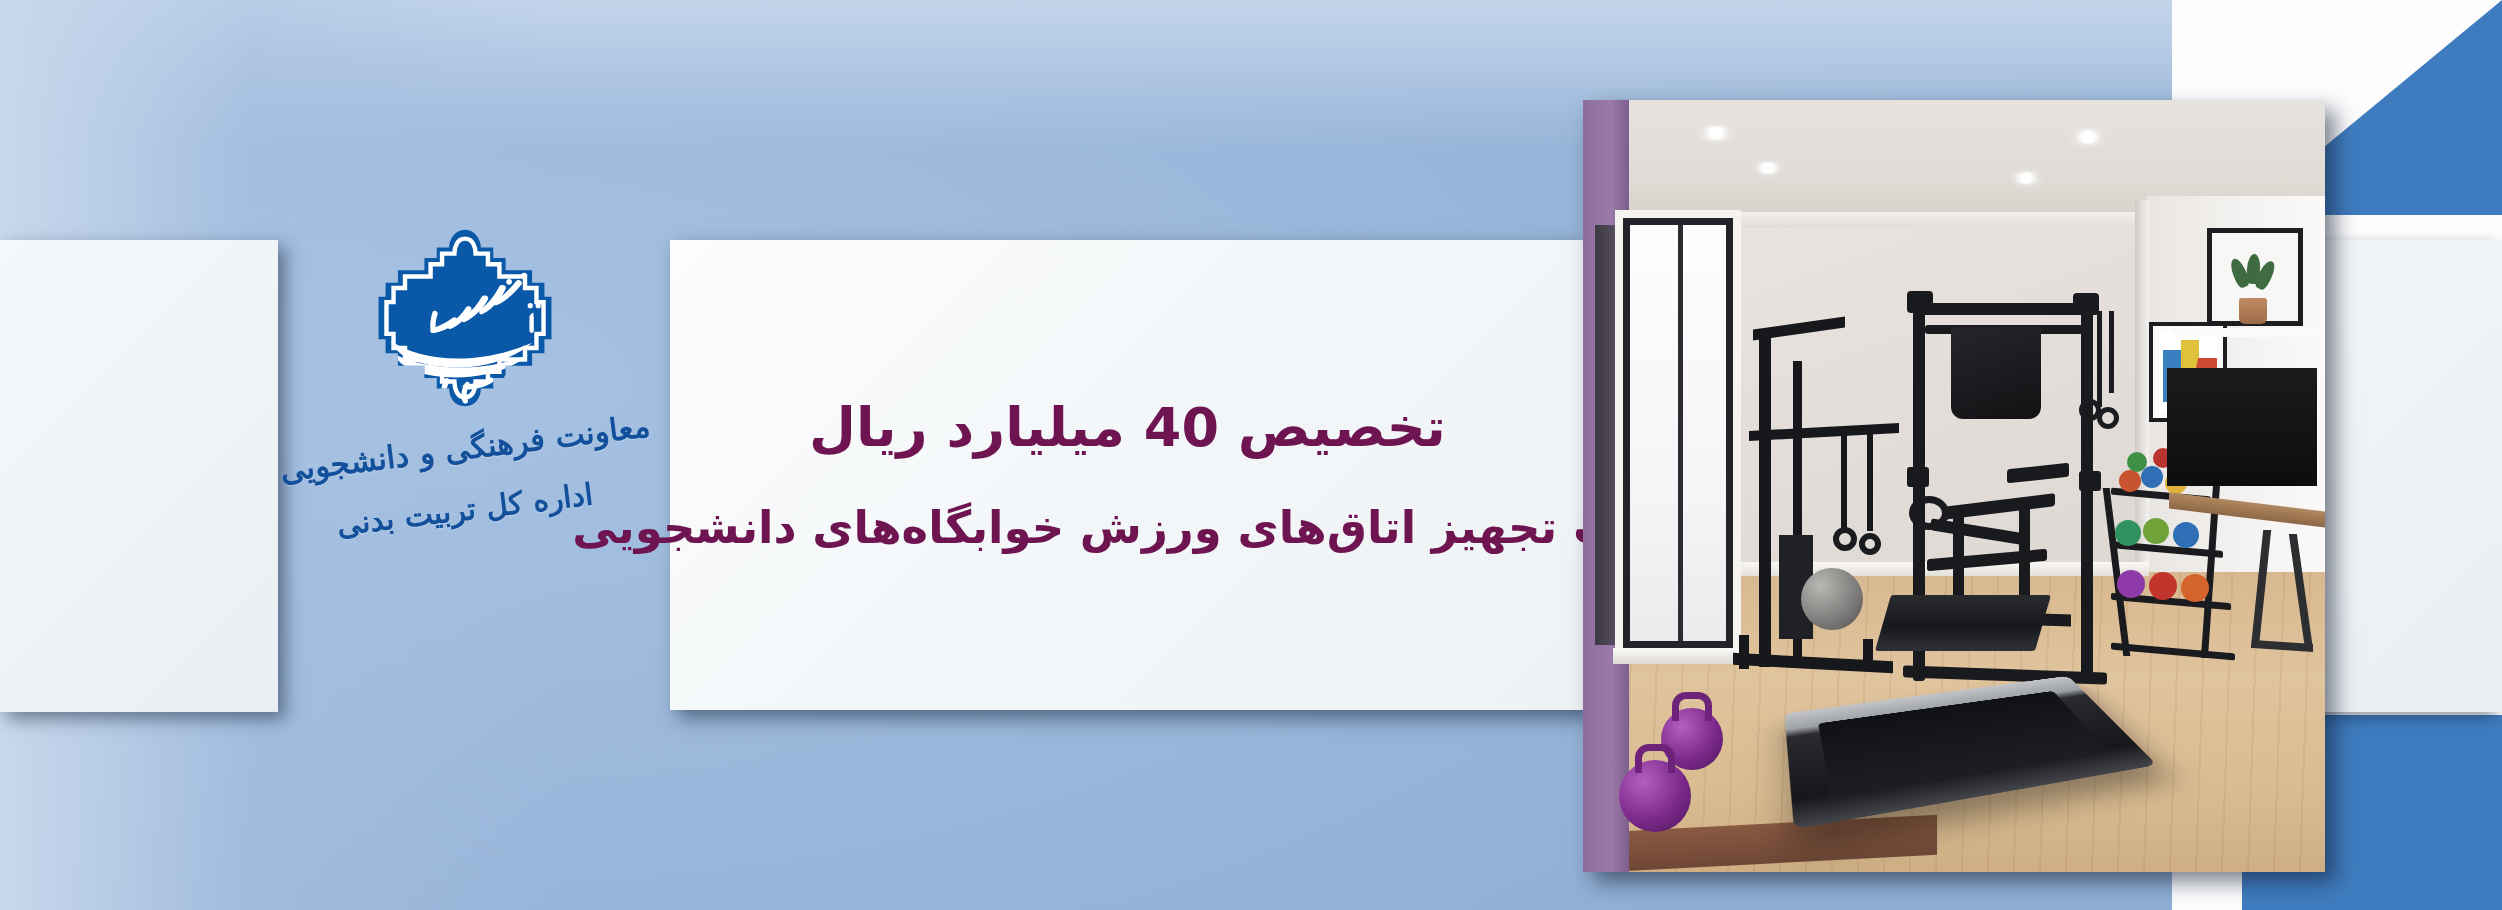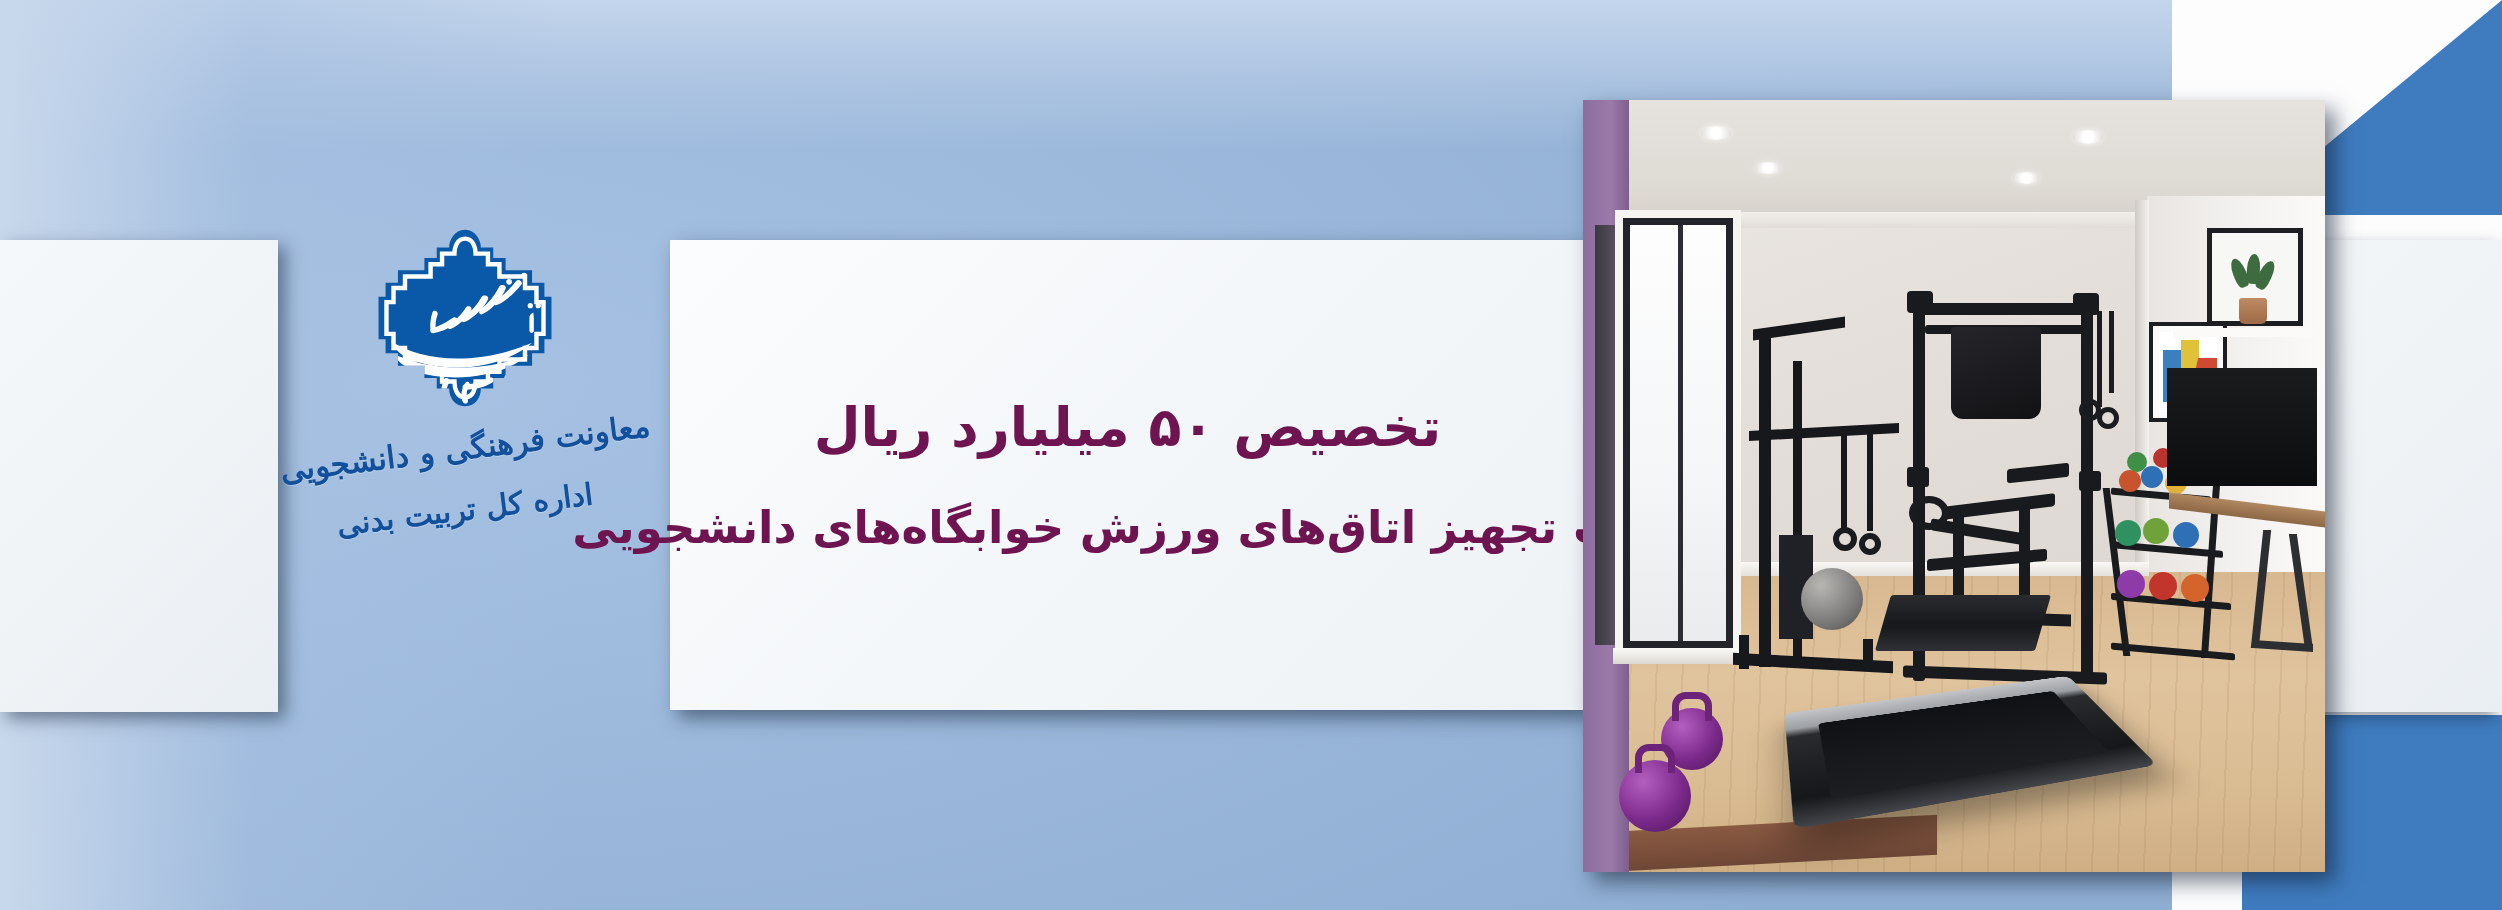--- a/index.html
+++ b/index.html
@@ -399,21 +399,21 @@
       </svg>
     </div>
 
     <div class="org-lines">
       <div class="org-line l1">معاونت فرهنگی و دانشجویی</div>
       <div class="org-line l2">اداره کل تربیت بدنی</div>
     </div>
   </div>
 
   <div class="card">
-    <div class="headline l1">تخصیص ۵۰ میلیارد ریال</div>
+    <div class="headline l1">تخصیص 40 میلیارد ریال</div>
     <div class="headline l2">جهت تجهیز اتاق‌های ورزش خوابگاه‌های دانشجویی</div>
   </div>
 
   <div class="photo" title="اتاق ورزش خوابگاه دانشجویی">
     <div class="photo-inner">
 
       <div class="p-ceiling"></div>
       <div class="p-backwall"></div>
       <div class="p-ceiling-edge"></div>
       <div class="p-rightwall"></div>

